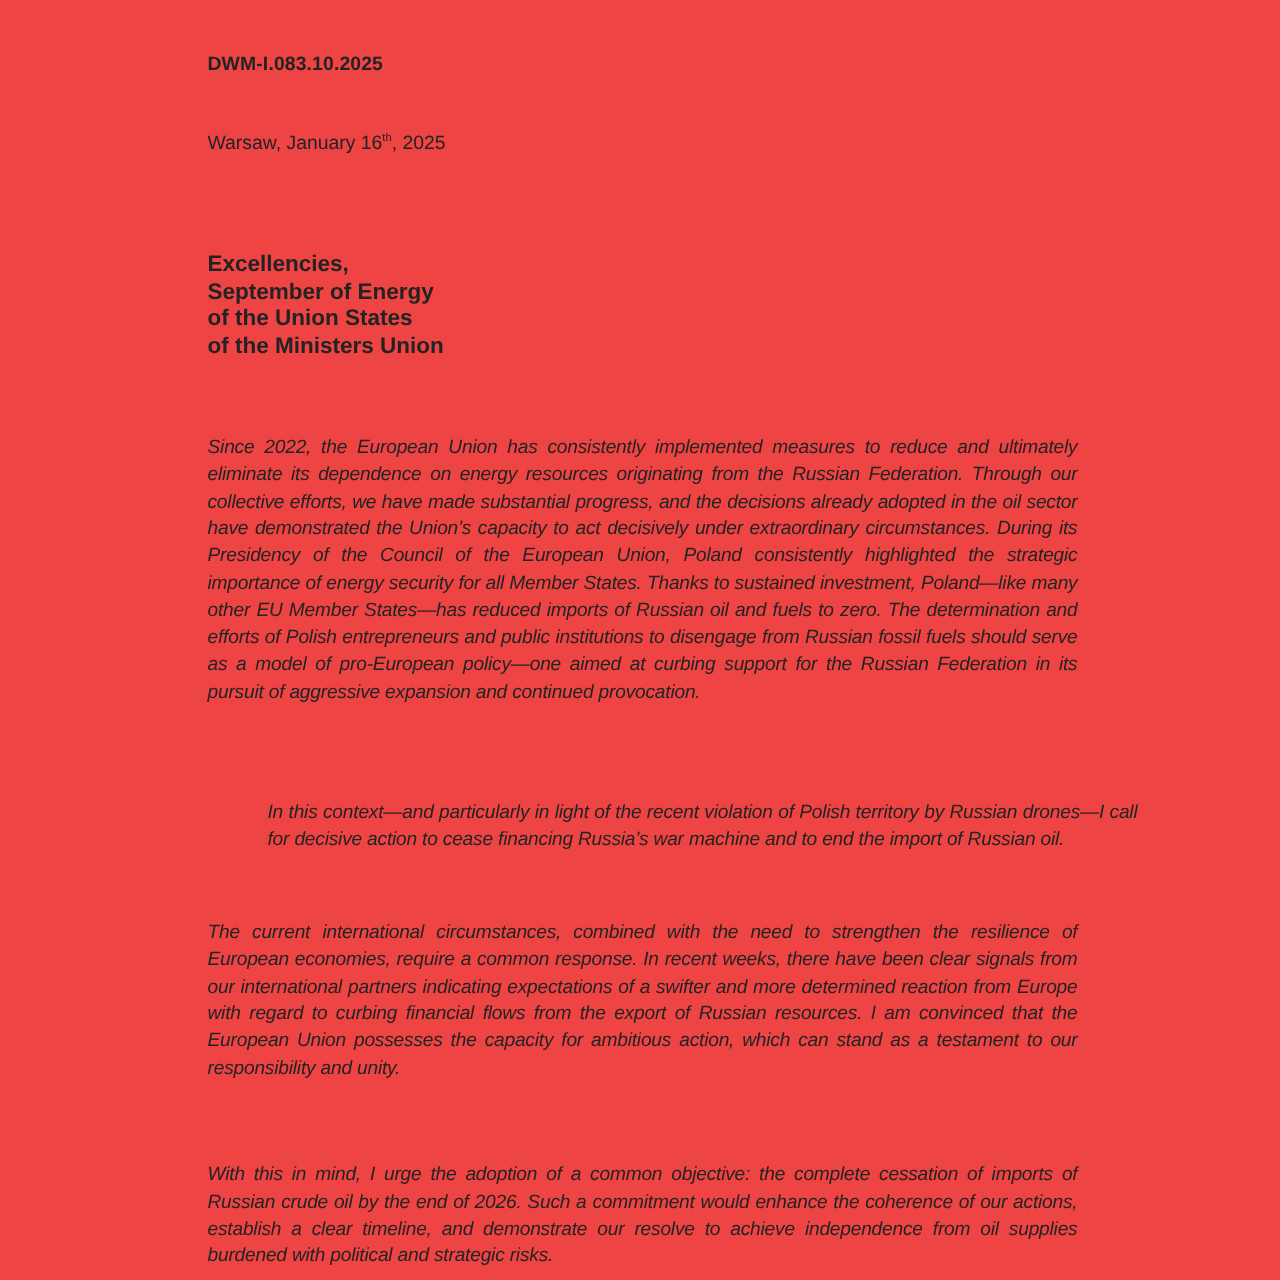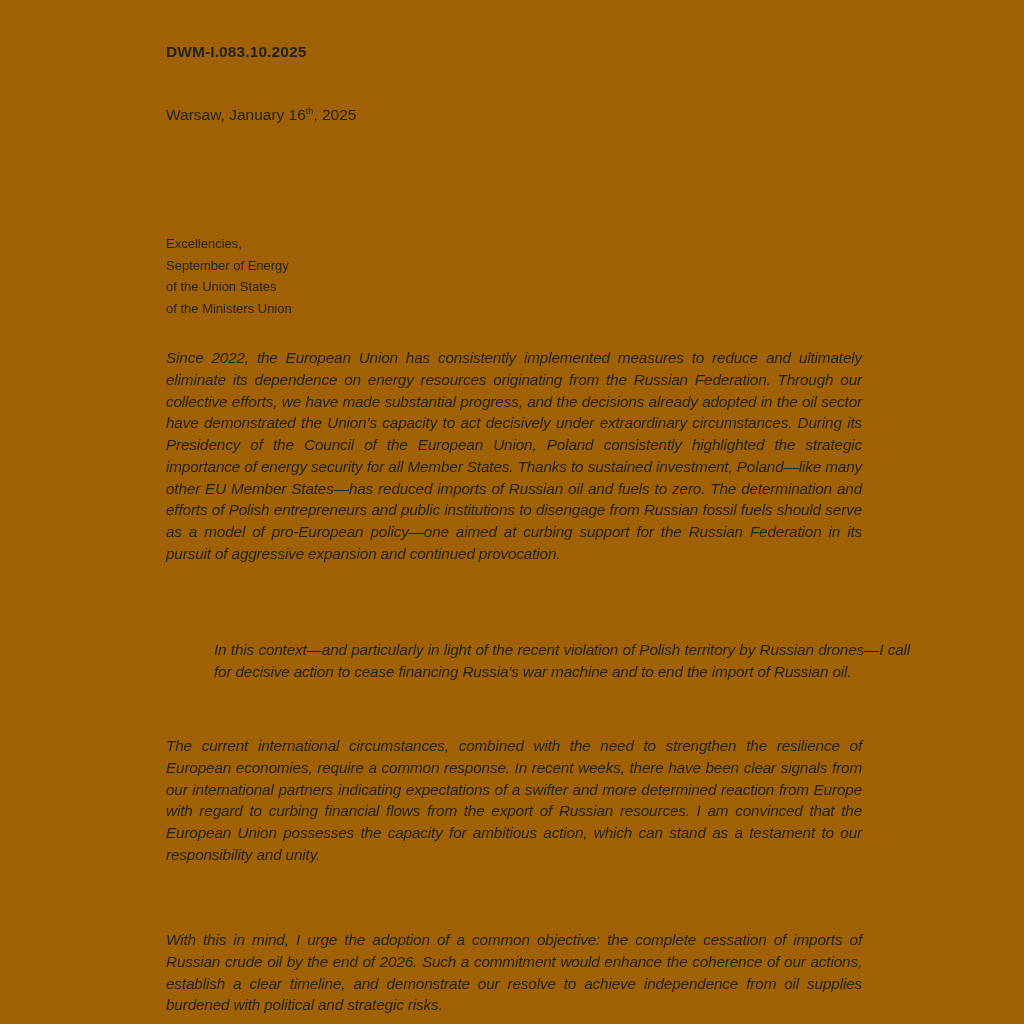--- a/index.html
+++ b/index.html
@@ -14,21 +14,21 @@
       position: relative;
       font-family: "Liberation Sans", "DejaVu Sans", sans-serif;
       color: #232323;
     }
     .page {
       position: absolute;
       left: 0;
       top: 0;
       width: 1024px;
       height: 1024px;
-      background: #a16207;
+      background: #ef4444;
     }
     .ref {
       position: absolute;
       left: 166px;
       top: 43px;
       font-size: 15.5px;
       font-weight: bold;
       letter-spacing: 0.1px;
     }
     .date {
@@ -39,24 +39,23 @@
     }
     .date sup {
       font-size: 9px;
       vertical-align: 6px;
       line-height: 0;
     }
     .addressee {
       position: absolute;
       left: 166px;
       top: 201px;
-      font-size: 13px;
-      font-weight: normal;
+      font-size: 18px;
+      font-weight: bold;
       line-height: 21.5px;
-      margin-top: 32px;
     }
     .addressee div { white-space: nowrap; }
     .body-text {
       position: absolute;
       left: 166px;
       width: 696px;
       font-size: 15.3px;
       line-height: 21.7px;
       text-align: justify;
       letter-spacing: -0.15px;

